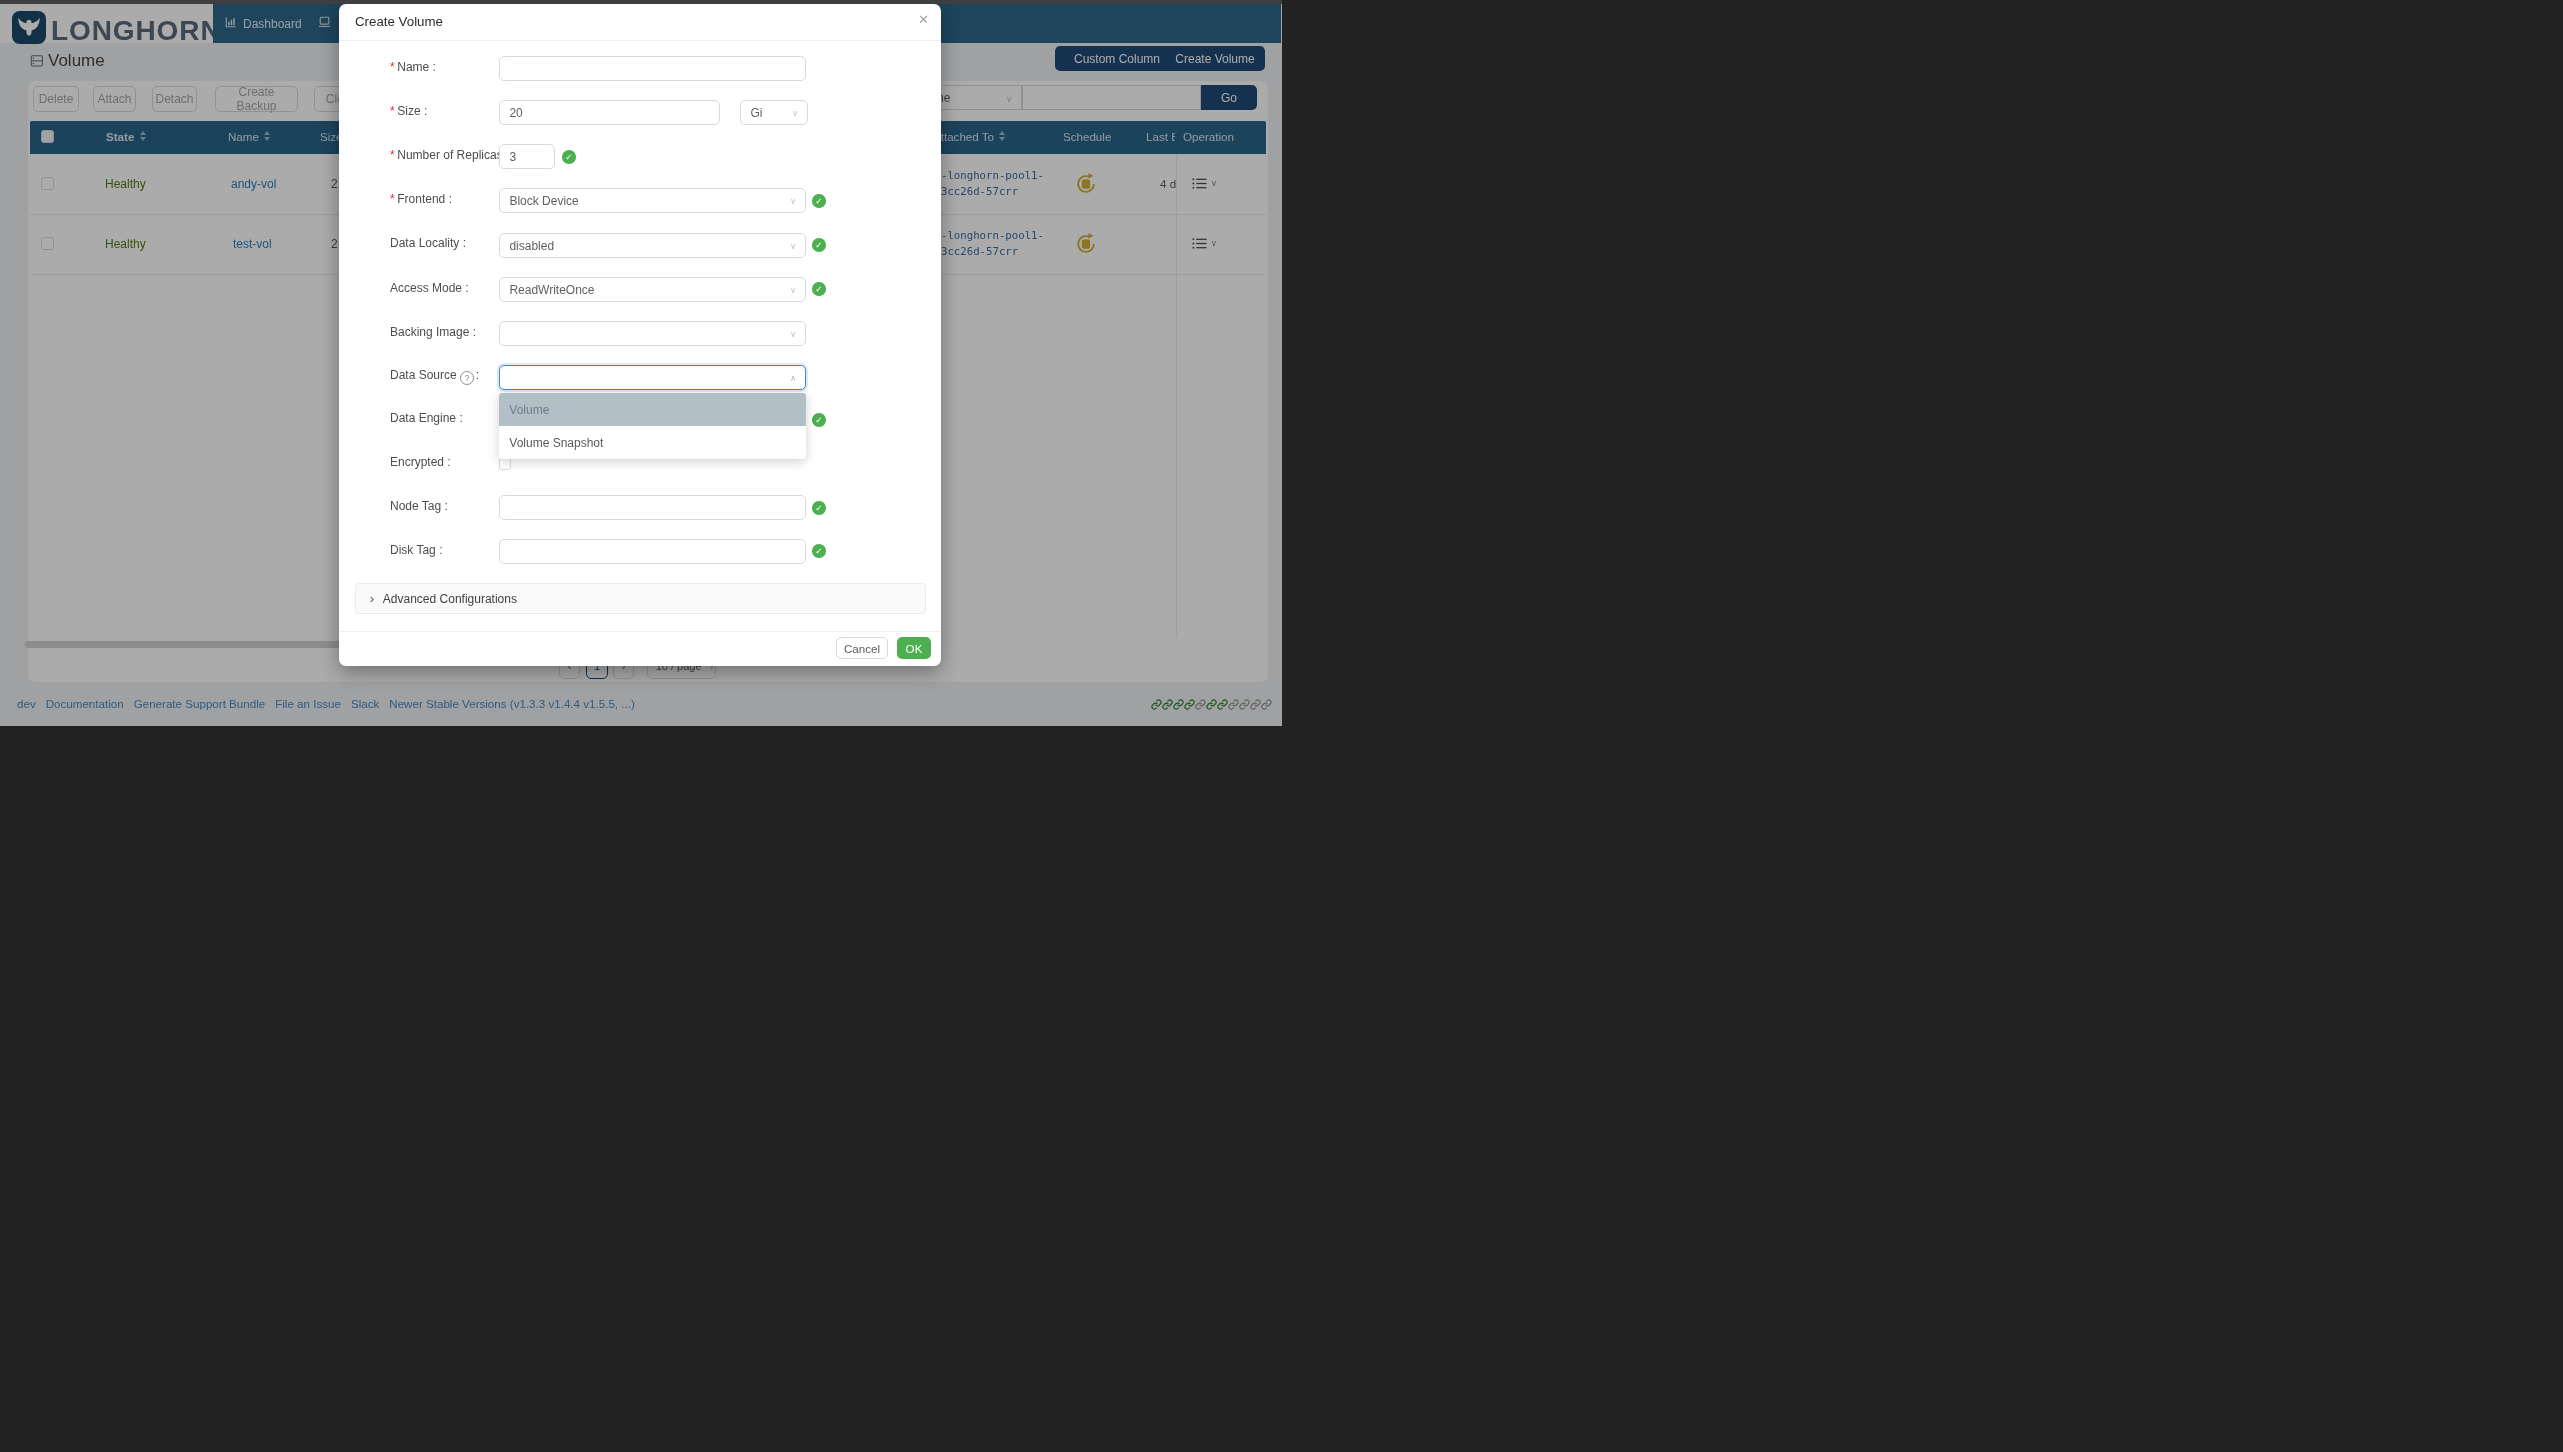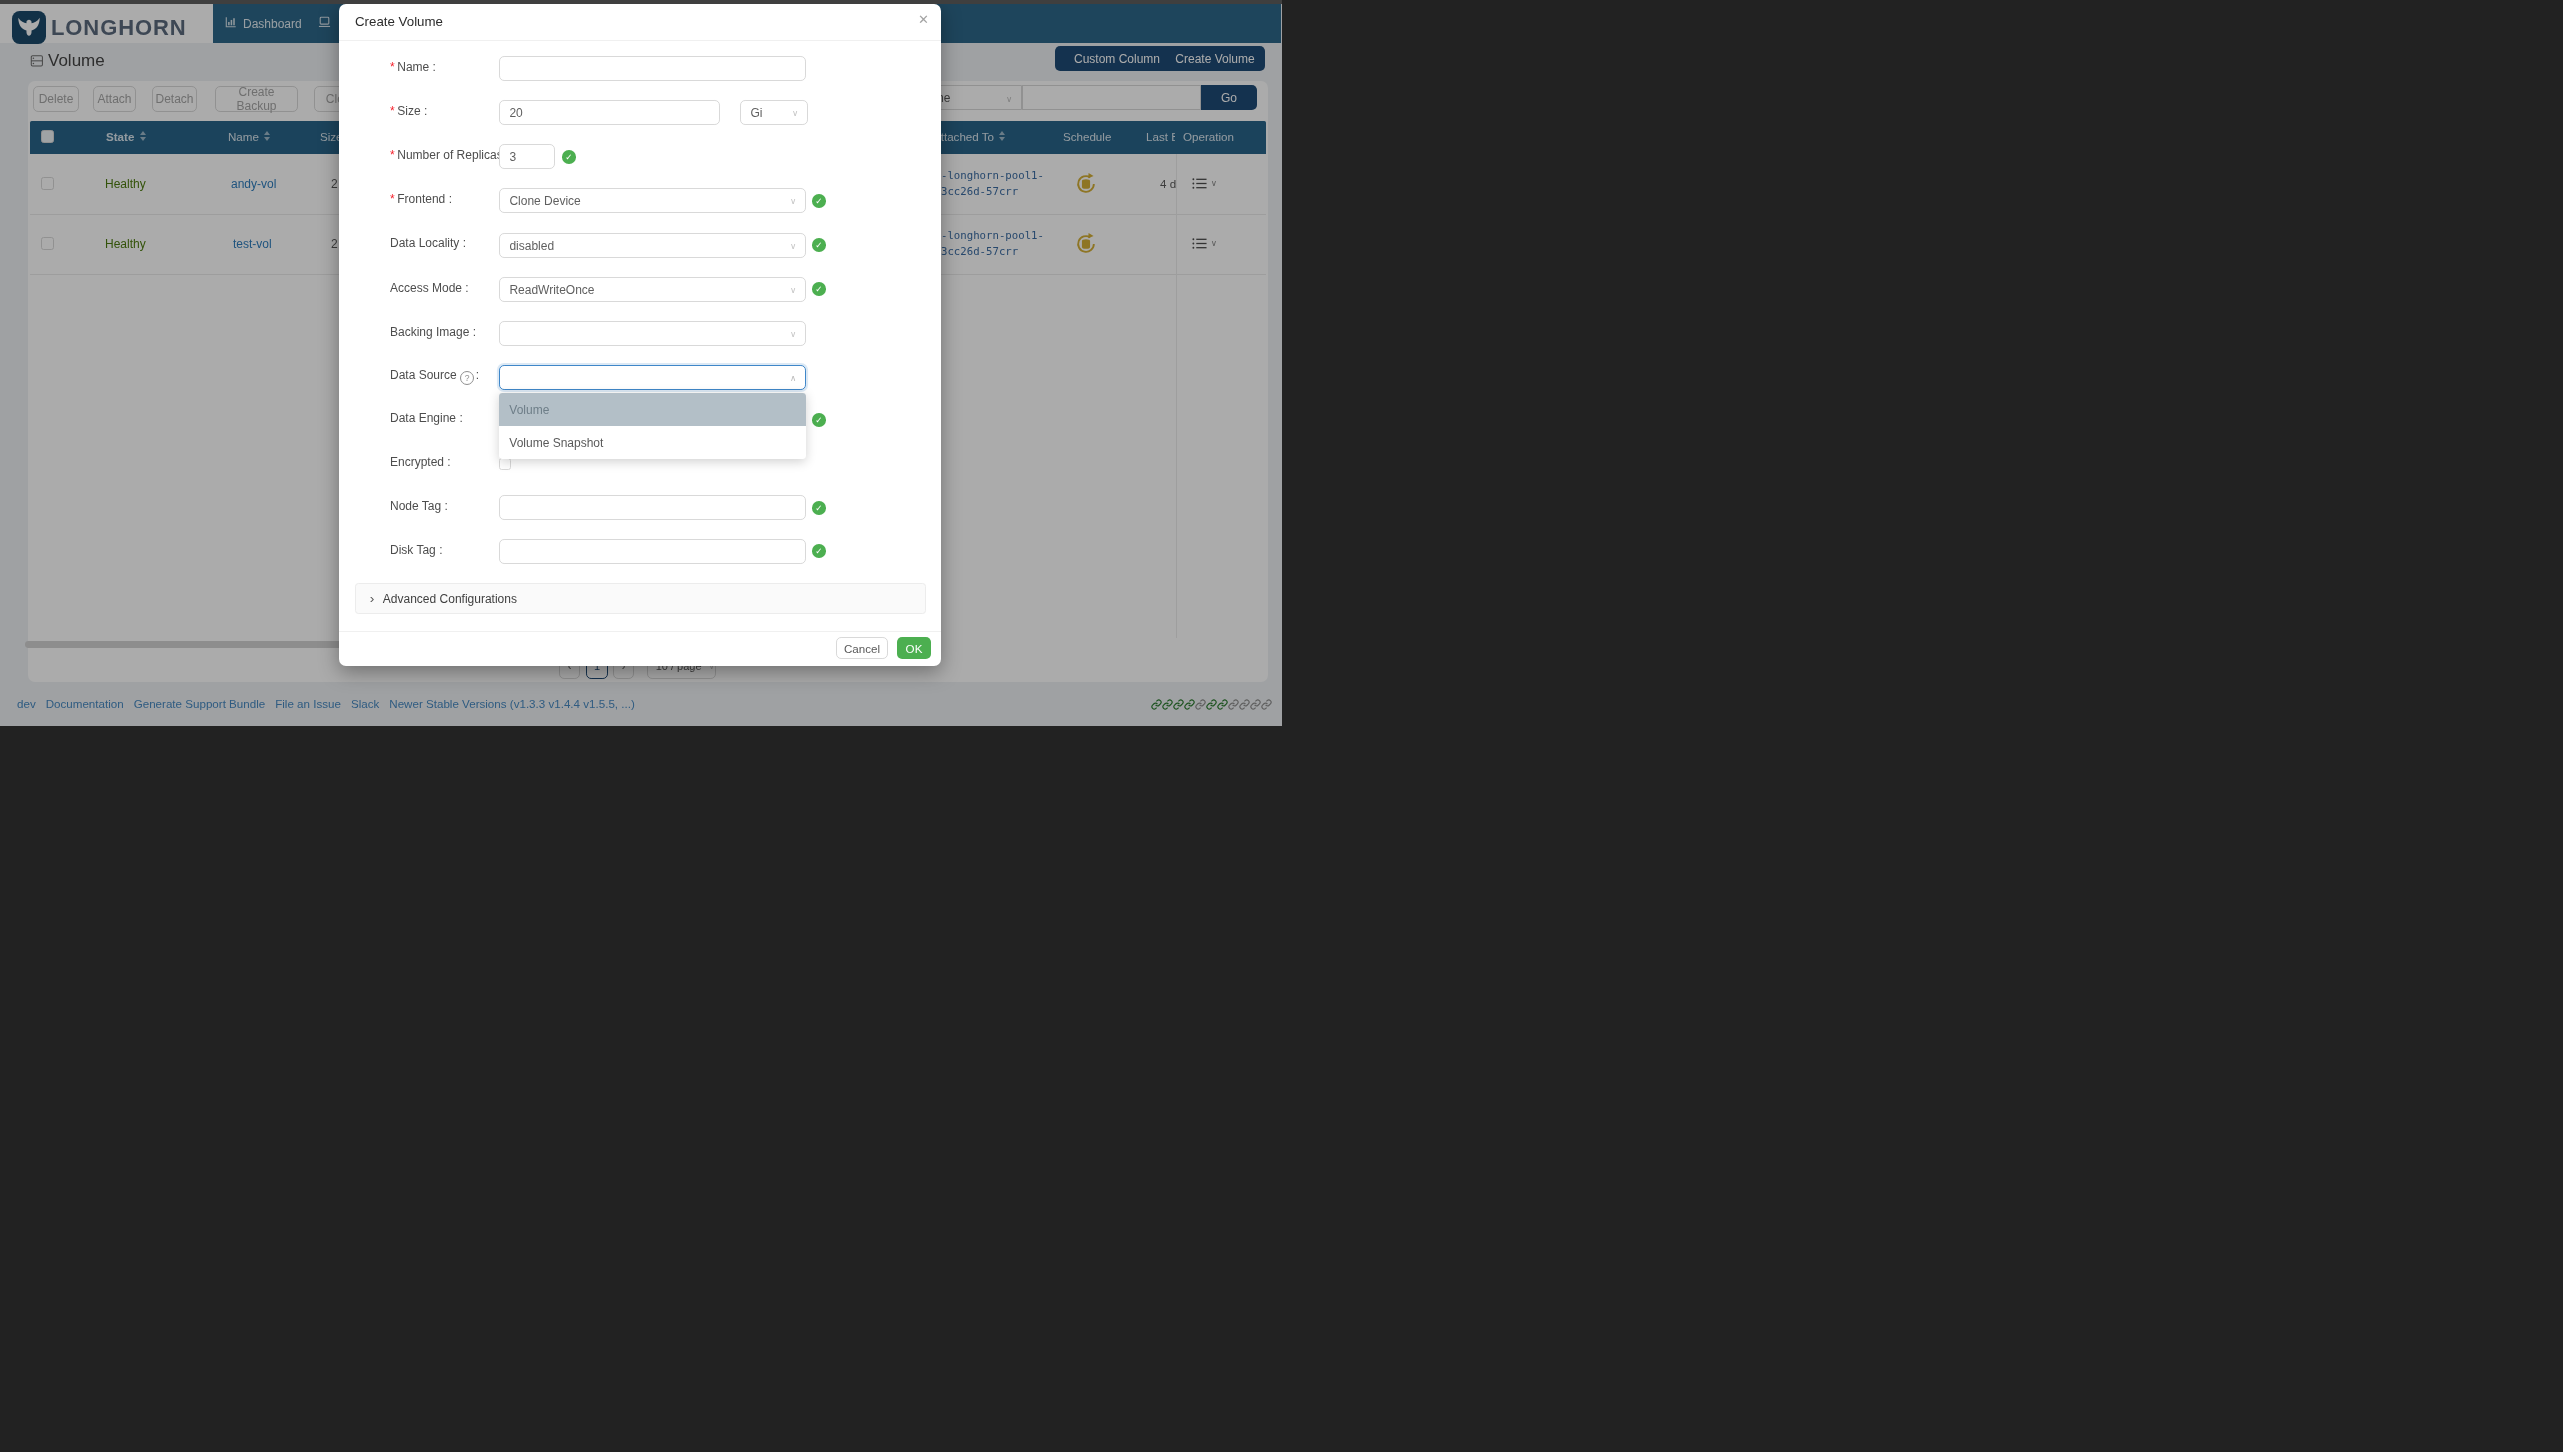--- a/index.html
+++ b/index.html
@@ -6,21 +6,21 @@
   .screen{position:relative;width:1282px;height:726px;overflow:hidden;background:#eef1f4;
           font-family:"Liberation Sans",sans-serif;-webkit-font-smoothing:antialiased;}
   .abs{position:absolute;}
 
   
   .top-strip{left:0;top:0;width:1282px;height:4.3px;background:#3f3f3f;z-index:100;}
 
   
   .logo-area{left:0;top:4.3px;width:213px;height:39px;background:#ffffff;}
   .logo-box{left:12px;top:6.9px;width:34px;height:33px;background:#1c4a6b;border-radius:7.7px;display:flex;align-items:center;justify-content:center;}
-  .brand{left:51px;top:10.3px;font-size:22px;font-weight:bold;color:#5b6b7e;letter-spacing:0.9px;}
+  .brand{left:51px;top:10.3px;font-size:28px;font-weight:bold;color:#5b6b7e;letter-spacing:0.9px;}
   .nav-area{left:213px;top:4.3px;width:1068px;height:39px;background:#2d6789;}
   .nav-item{position:absolute;top:0;height:39px;display:flex;align-items:center;gap:6px;color:#e3ecf2;font-size:12px;}
 
   
   .page-title{left:48px;top:51px;font-size:17px;color:#454545;}
   .btn-navy{background:#1f4b76;color:#fff;border:none;border-radius:5.1px;font-size:12px;
             display:flex;align-items:center;justify-content:center;cursor:pointer;font-family:inherit;}
 
   
   .card{left:28px;top:81px;width:1240px;height:601px;background:#ffffff;border-radius:6.9px;}
@@ -328,21 +328,21 @@
     </div>
 
   <div class="f-label" style="top:148px;"><span class="req">*</span><span>Number of Replicas :</span></div>
   <div class="f-input" style="left:499px;top:144px;width:56px;">
       <span>3</span>
     </div>
   <div class="check-badge" style="left:562px;top:150px;">✓</div>
 
   <div class="f-label" style="top:192px;"><span class="req">*</span><span>Frontend :</span></div>
   <div class="f-select" style="left:499px;top:188px;width:307px;">
-      <span>Clone Device</span>
+      <span>Block Device</span>
       <span class="sel-chev">∨</span>
     </div>
   <div class="check-badge" style="left:812px;top:194px;">✓</div>
 
   <div class="f-label" style="top:236px;"><span>Data Locality :</span></div>
   <div class="f-select" style="left:499px;top:233px;width:307px;">
       <span>disabled</span>
       <span class="sel-chev">∨</span>
     </div>
   <div class="check-badge" style="left:812px;top:238px;">✓</div>

